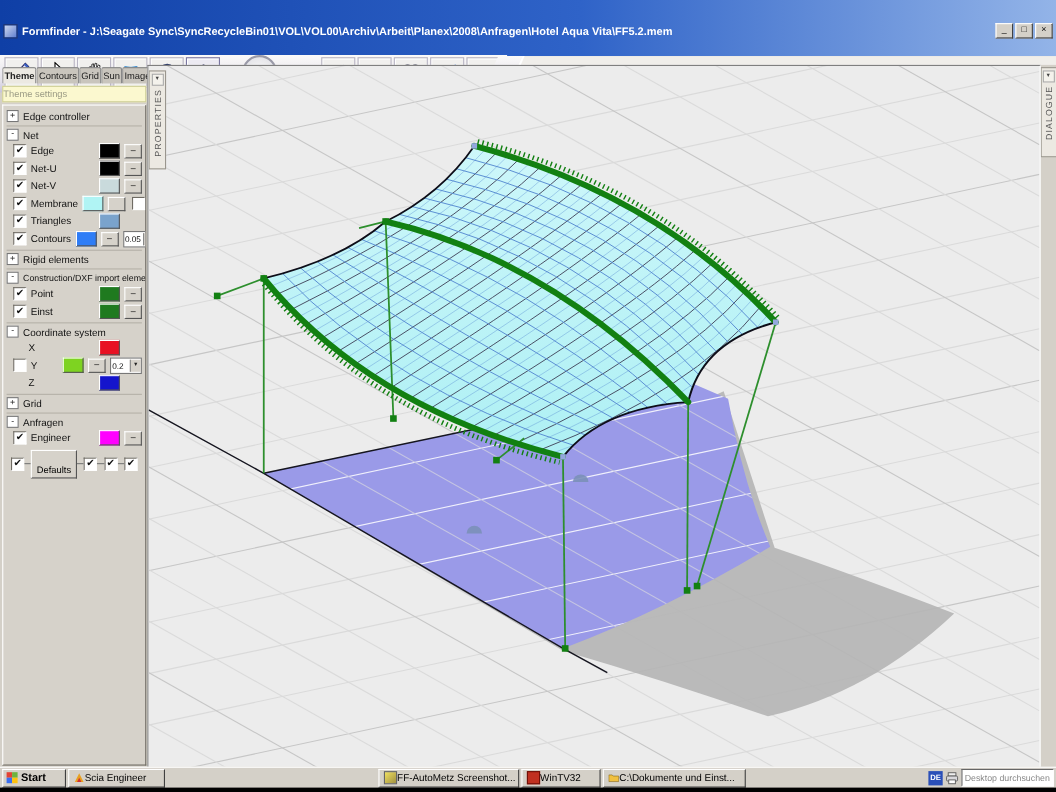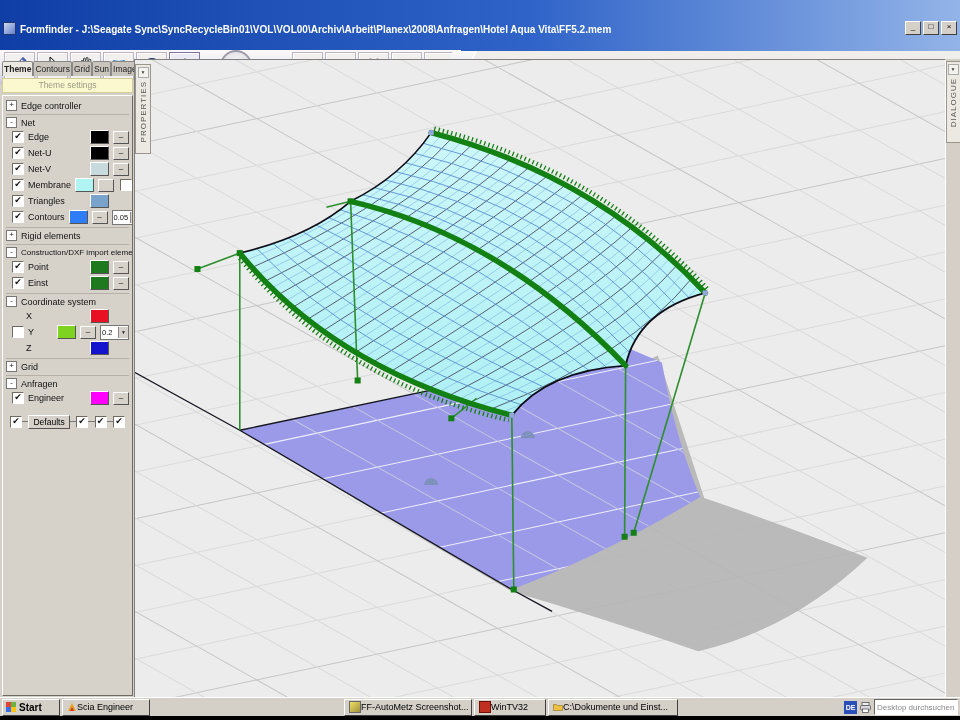--- a/index.html
+++ b/index.html
@@ -35,39 +35,39 @@
   .sefar-sq i{width:4px;height:4px;display:block}
   .logo-carlstahl{font-size:11px;font-weight:bold;color:#d11d2e;letter-spacing:0;font-style:italic}
   .logo4 svg{display:block}
   
   .main{position:absolute;top:59px;left:0;right:0;bottom:22px;display:flex}
   
   .panel{width:131px;flex:none;padding:2px 1px 2px 2px;display:flex;flex-direction:column;font-size:10px;color:#111}
   .ptabs{display:flex;height:15px;flex:none}
   .ptab{flex:1;border:1px solid #888;border-bottom:none;background:#c9c5bd;font-size:8.5px;text-align:right;line-height:14px;border-radius:2px 2px 0 0;white-space:nowrap;padding:0 1px;color:#222}
   .ptab.active{background:#ece9e2;font-weight:bold}
-  .banner{height:13px;background:#fbf8cf;border:1px solid #cfcf96;color:#9b9b85;font-size:8.5px;text-align:center;line-height:12px;margin:2px 0;flex:none}
+  .banner{height:13px;background:#fbf8cf;border:1px solid #cfcf96;color:#9b9b85;font-size:8.5px;text-align:left;line-height:12px;margin:2px 0;flex:none}
   .panelbox{flex:1;border:1px solid;border-color:#fff #6f6b63 #6f6b63 #fff;background:#d6d2ca;padding:2px 3px;overflow:hidden;display:flex;flex-direction:column}
   .sect{border-top:1px solid #b5b1a8;padding-top:1px;margin-top:2px}
   .sect:first-child{border-top:none;margin-top:0}
   .shead{display:flex;align-items:center;gap:4px;height:13px}
   .pm{width:9px;height:9px;border:1px solid #777;background:#fff;font-size:8px;line-height:7px;text-align:center;color:#222;flex:none}
   .slabel{font-size:9px;white-space:nowrap}
   .prow{display:flex;align-items:center;height:16px;padding-left:6px;gap:4px}
   .cb{width:10px;height:10px;border:1px solid;border-color:#6f6b63 #fff #fff #6f6b63;background:#fff;font-size:9px;line-height:9px;text-align:center;color:#111;flex:none}
   .plabel{font-size:9px;flex:1;white-space:nowrap}
   .swatch{width:17px;height:12px;border:1px solid;border-color:#fff #555 #555 #fff;flex:none}
   .lbtn{width:16px;height:13px;background:#d6d2ca;border:1px solid;border-color:#fff #555 #555 #fff;font-size:8px;line-height:10px;text-align:center;padding:0;flex:none;font-family:inherit}
   .dd{width:27px;height:13px;background:#fff;border:1px solid #777;display:flex;align-items:center;flex:none}
   .ddv{flex:1;font-size:7.5px;padding-left:1px;white-space:nowrap;overflow:hidden}
   .dda{width:9px;height:11px;background:#d6d2ca;border-left:1px solid #888;font-size:5px;line-height:11px;text-align:center;color:#222}
   .onbox{display:flex;align-items:center;gap:3px;margin-left:2px}
   .defrow{position:relative;height:20px;margin-top:6px;display:flex;align-items:center;justify-content:space-between;padding:0 4px}
   .defline{position:absolute;left:8px;right:8px;top:9px;height:1px;background:#777}
-  .defbtn{position:relative;z-index:1;height:14px;background:#d6d2ca;border:1px solid;border-color:#fff #555 #555 #fff;font-size:8.5px;padding:0 4px;font-family:inherit}
+  .defbtn{position:relative;z-index:1;height:14px;background:#d6d2ca;border:1px solid;border-color:#fff #555 #555 #fff;font-size:8.5px;padding:12px 4px;font-family:inherit}
   .defrow .cb{position:relative;z-index:1}
   
   .canvaswrap{flex:1;position:relative;background:#ececec;border:1px solid;border-color:#7f7f7f #fff #fff #7f7f7f;overflow:hidden}
   #scene{position:absolute;left:0;top:0;width:100%;height:100%}
   .vtab{background:#ece9e2;border:1px solid #9a968e;display:flex;flex-direction:column;align-items:center;padding:2px 0;gap:3px}
   .vtab .arr{font-size:6px;color:#444;border:1px solid #aaa;width:9px;height:9px;line-height:8px;text-align:center;background:#f4f2ec}
   .vtext{writing-mode:vertical-rl;transform:rotate(180deg);font-size:8px;letter-spacing:1px;color:#555}
   .proptab{position:absolute;left:0;top:4px;width:14px;height:84px;z-index:3}
   .rightrail{width:14px;flex:none;display:flex;flex-direction:column;align-items:center;background:#d4d0c8}
   .dlgtab{margin-top:2px;width:13px;height:76px}

